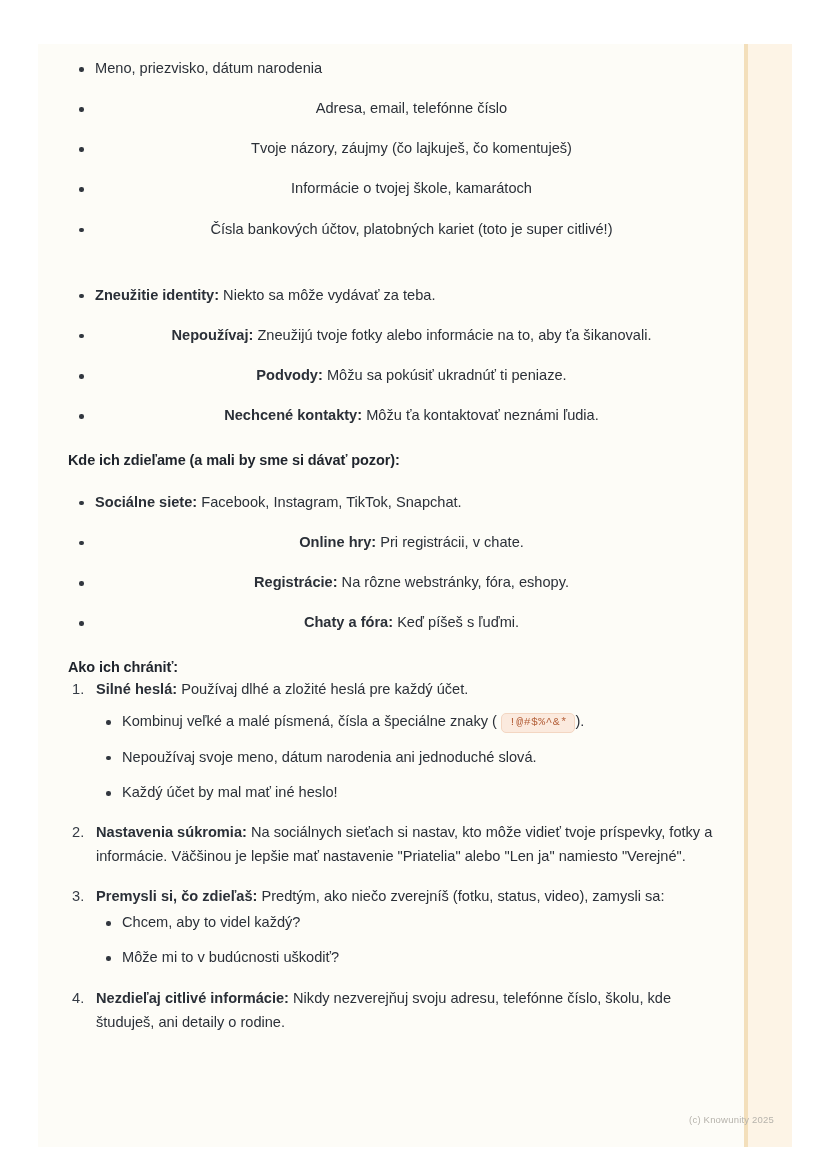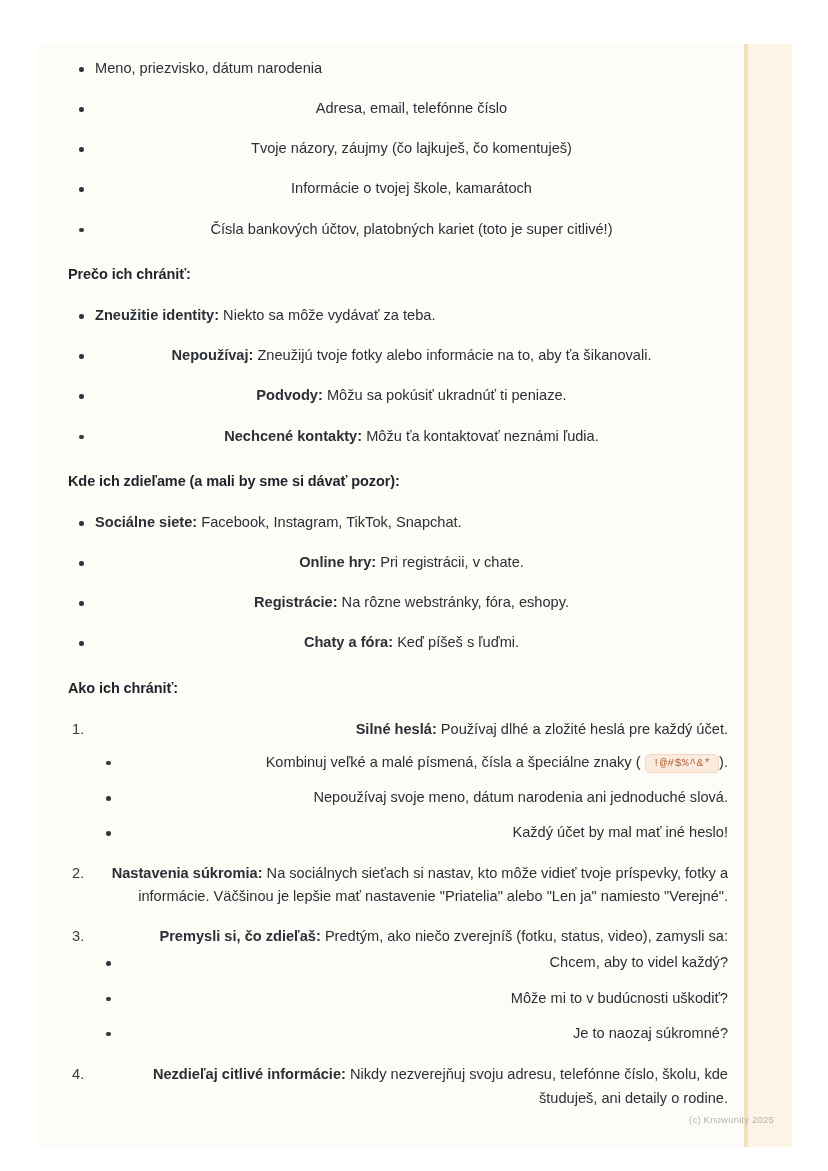--- a/index.html
+++ b/index.html
@@ -183,21 +183,20 @@
 
     <ul class="bullets" style="padding-top:14px;">
       <li class="gap-li-first"><span>Meno, priezvisko, dátum narodenia</span></li>
       <li class="gap-li"><span>Adresa, email, telefónne číslo</span></li>
       <li class="gap-li"><span>Tvoje názory, záujmy (čo lajkuješ, čo komentuješ)</span></li>
       <li class="gap-li"><span>Informácie o tvojej škole, kamarátoch</span></li>
       <li class="gap-li"><span>Čísla bankových účtov, platobných kariet (toto je super citlivé!)</span></li>
     </ul>
 
     <div class="heading-gap-top" style="height:24px;"></div>
-    <h3 class="section-heading">Prečo ich chrániť:</h3>
 
     <ul class="bullets" style="margin-top:21px;">
       <li class="gap-li-first">
         <b>Zneužitie identity:</b>
         <span>Niekto sa môže vydávať za teba.</span>
       </li>
       <li class="gap-li">
         <b>Nepoužívaj:</b>
         <span>Zneužijú tvoje fotky alebo informácie na to, aby ťa šikanovali.</span>
       </li>
@@ -229,21 +228,21 @@
       </li>
       <li class="gap-li">
         <b>Chaty a fóra:</b>
         <span>Keď píšeš s ľuďmi.</span>
       </li>
     </ul>
 
     <div style="height:24px;"></div>
     <h3 class="section-heading">Ako ich chrániť:</h3>
 
-    <ol class="numbered" style="margin-top:20px;text-align:right;">
+    <ol class="numbered" style="">
 
       <li>
         <b>Silné heslá:</b>
         <span>Používaj dlhé a zložité heslá pre každý účet.</span>
         <ul class="sub-bullets">
           <li>
             <span>Kombinuj veľké a malé písmená, čísla a špeciálne znaky (</span>
             <code class="chip">!@#$%^&amp;*</code><span>).</span>
           </li>
           <li style="margin-top:14px;"><span>Nepoužívaj svoje meno, dátum narodenia ani jednoduché slová.</span></li>
@@ -255,21 +254,20 @@
         <b>Nastavenia súkromia:</b>
         <span>Na sociálnych sieťach si nastav, kto môže vidieť tvoje príspevky, fotky a informácie. Väčšinou je lepšie mať nastavenie "Priatelia" alebo "Len ja" namiesto "Verejné".</span>
       </li>
 
       <li style="margin-top:16px;">
         <b>Premysli si, čo zdieľaš:</b>
         <span>Predtým, ako niečo zverejníš (fotku, status, video), zamysli sa:</span>
         <ul class="sub-bullets" style="margin-top:4px;">
           <li><span>Chcem, aby to videl každý?</span></li>
           <li style="margin-top:14px;"><span>Môže mi to v budúcnosti uškodiť?</span></li>
-          <li style="margin-top:14px;"><span>Je to naozaj súkromné?</span></li>
         </ul>
       </li>
 
       <li style="margin-top:19px;">
         <b>Nezdieľaj citlivé informácie:</b>
         <span>Nikdy nezverejňuj svoju adresu, telefónne číslo, školu, kde študuješ, ani detaily o rodine.</span>
       </li>
 
     </ol>
 

